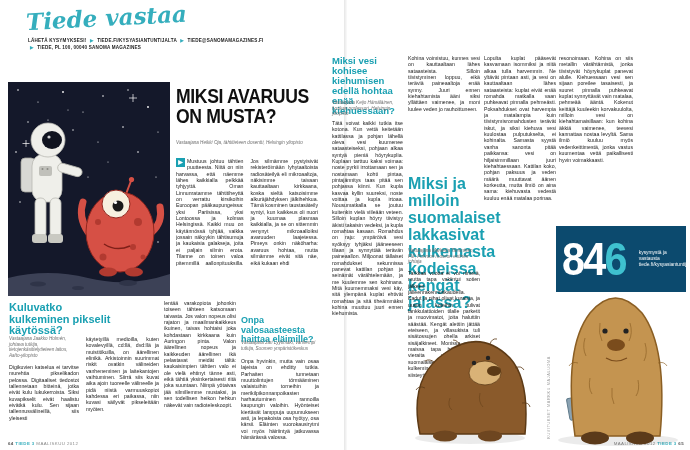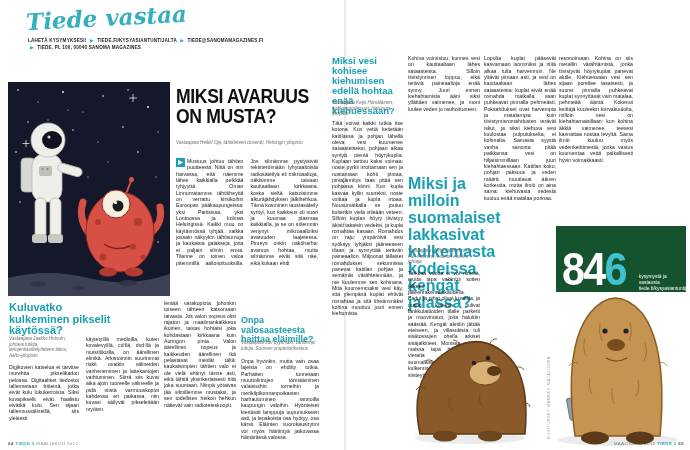--- a/index.html
+++ b/index.html
@@ -18,22 +18,22 @@
         font-weight:800;letter-spacing:-0.4px;color:#101010;transform:scaleX(0.88);transform-origin:left top;}
   .qhead{position:absolute;color:#1aa0b2;font-weight:bold;line-height:1.06;}
   .byline{position:absolute;font-size:4.6px;line-height:5.6px;color:#6e6e6e;font-style:italic;}
   .body{position:absolute;font-size:5.2px;line-height:6.35px;text-align:justify;color:#1c1c1c;overflow:hidden;}
   .twocol{column-count:2;column-gap:7px;}
   .dropmark{float:left;width:9px;height:9px;background:#1aa0b2;color:#fff;font-size:6px;
         line-height:9px;text-align:center;margin:0 2px 1px 0;font-weight:bold;}
   
   .illo{position:absolute;}
   
-  .statbox{position:absolute;left:556px;top:226px;width:130px;height:66px;background:#14532d;
-        display:flex;align-items:flex-end;padding:0 6px;box-sizing:border-box;z-index:5;}
+  .statbox{position:absolute;left:556px;top:226px;width:130px;height:66px;background:#0c4a6e;
+        display:flex;align-items:center;padding:0 6px;box-sizing:border-box;z-index:5;}
   .digits{font-weight:800;font-size:46px;line-height:46px;letter-spacing:-2px;color:#fff;
         transform:scaleX(0.9);transform-origin:left center;white-space:nowrap;}
   .digit-accent{color:#3fc1cf;}
   .statcaption{margin-left:6px;width:42px;font-size:4.9px;line-height:6px;color:#fff;}
   
   .footer{position:absolute;top:441px;font-size:4.4px;color:#8a8a8a;letter-spacing:0.4px;}
   .footer b{color:#555;}
   .footer .mag{color:#35aebd;font-weight:bold;}
   .vcredit{position:absolute;left:547px;top:356px;height:92px;width:8px;overflow:hidden;}
   .vcredit span{display:inline-block;writing-mode:vertical-rl;transform:rotate(180deg);

